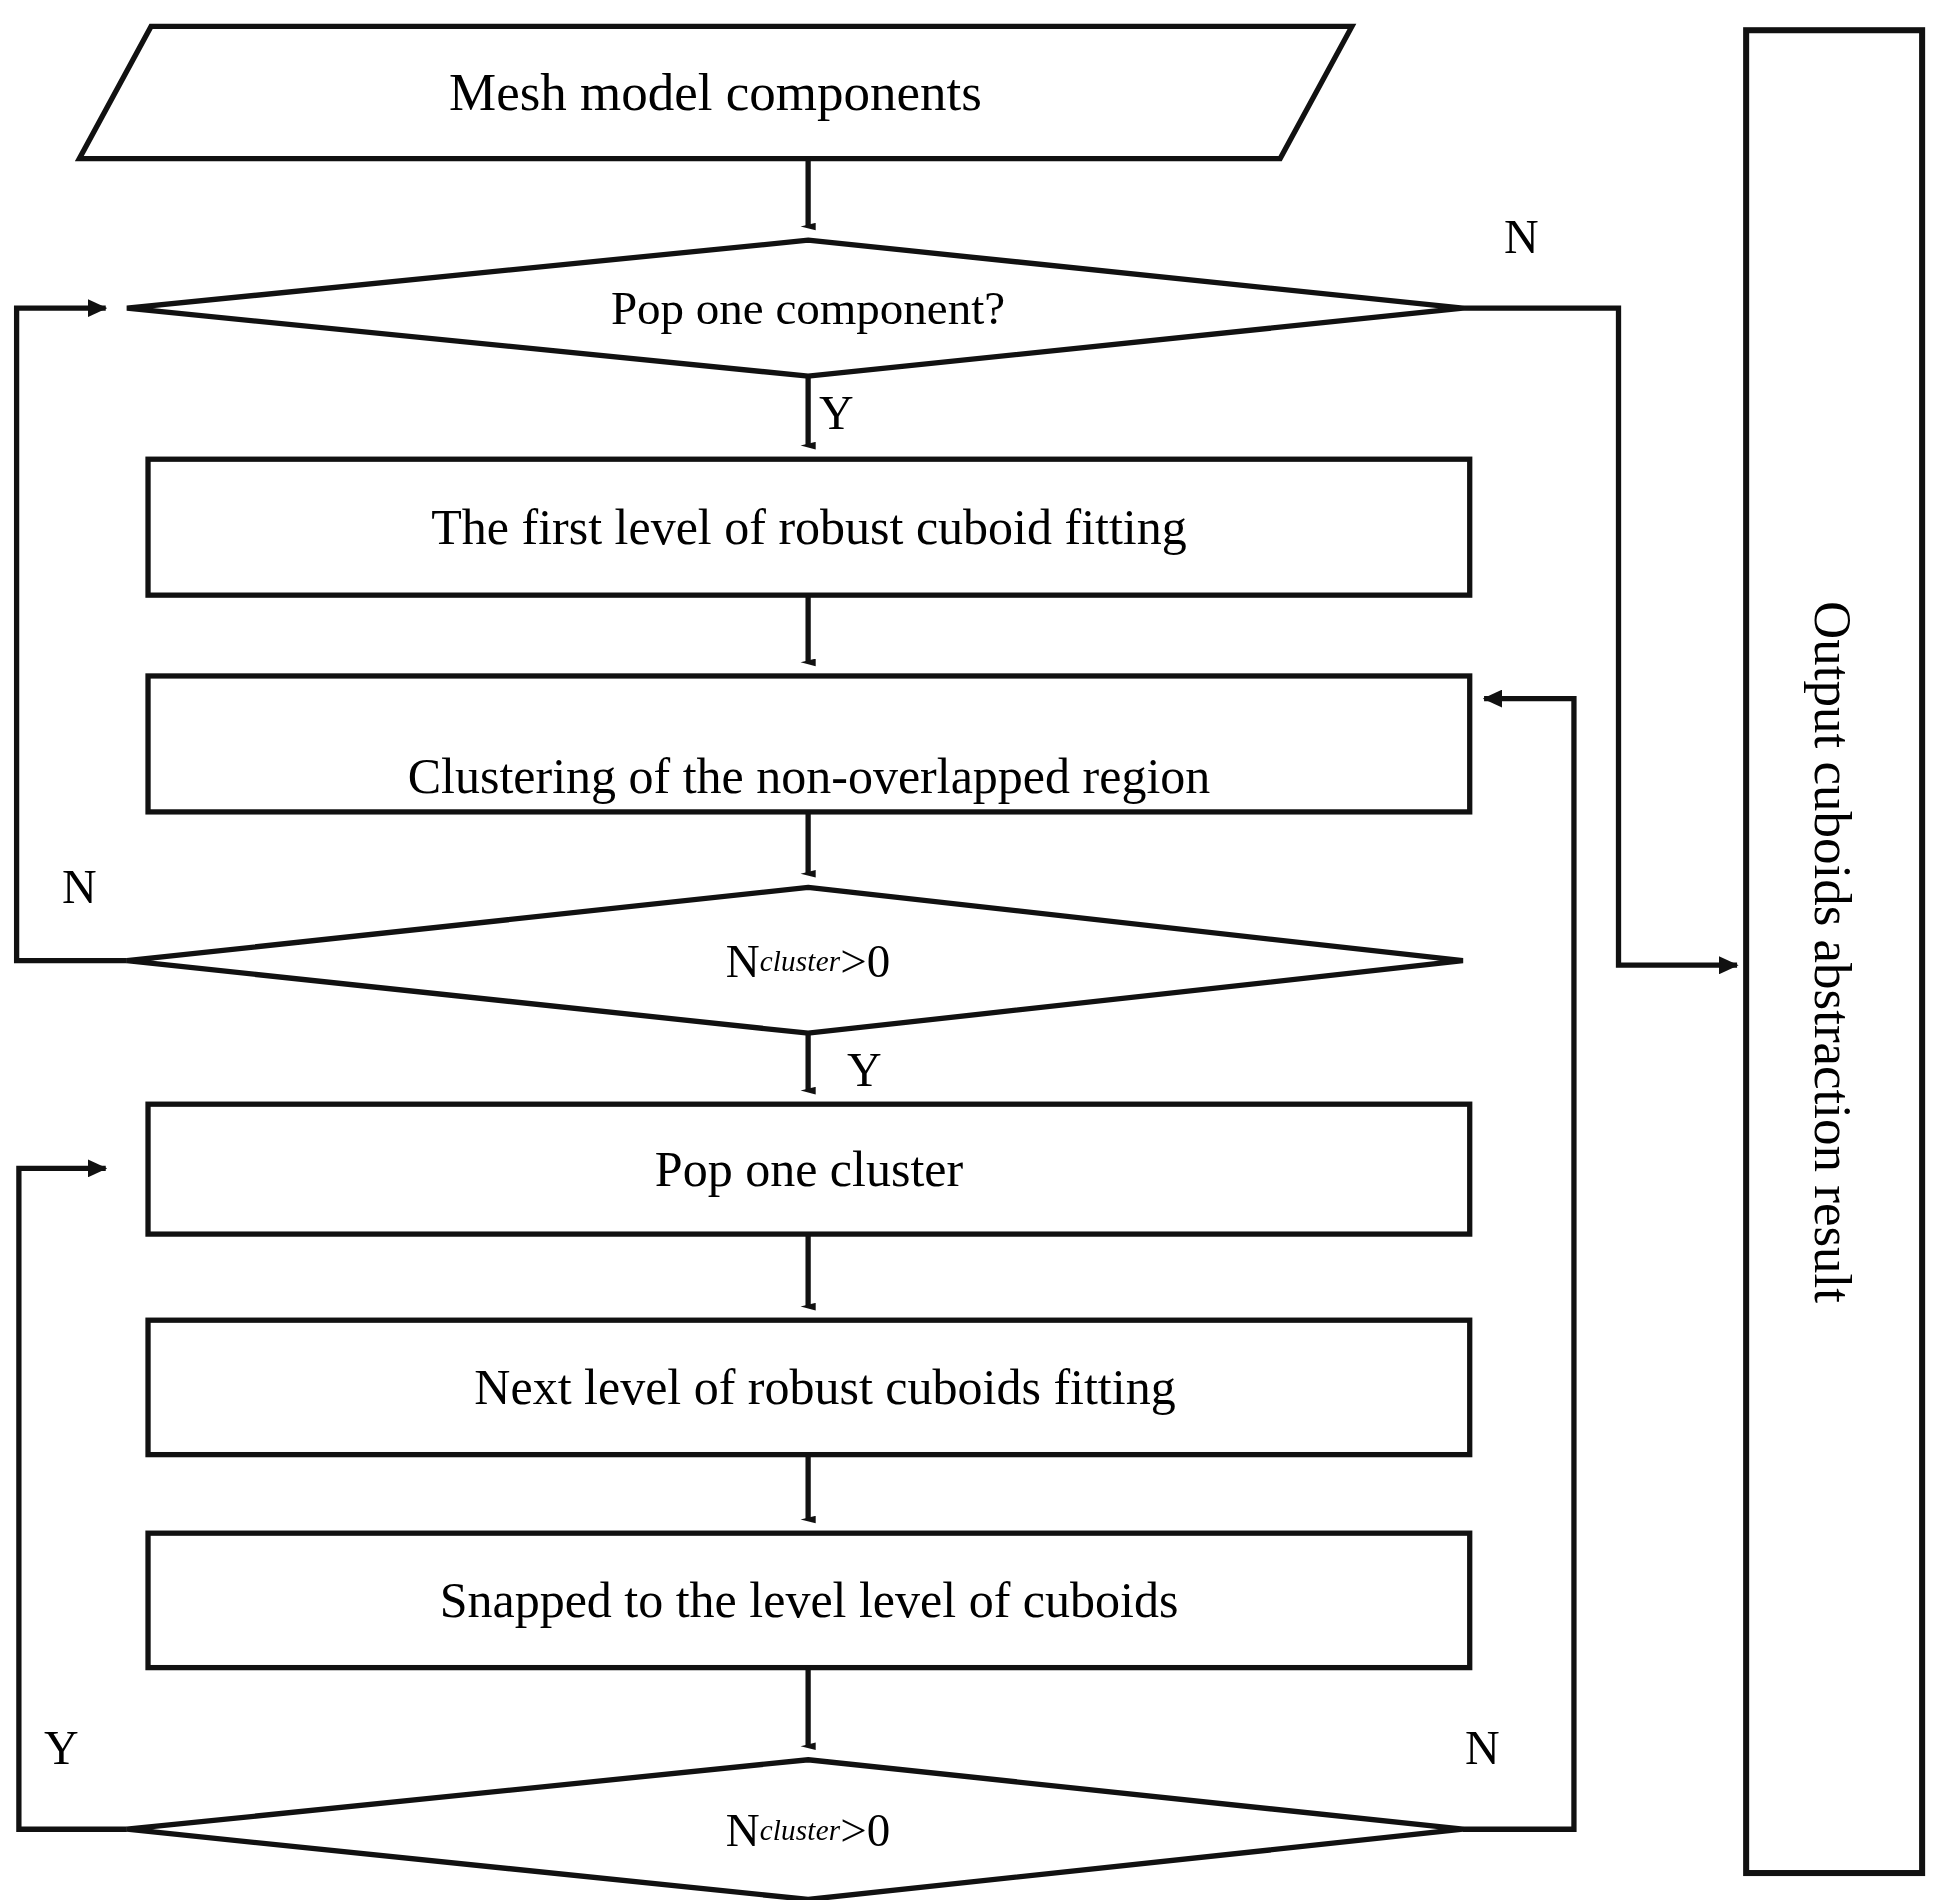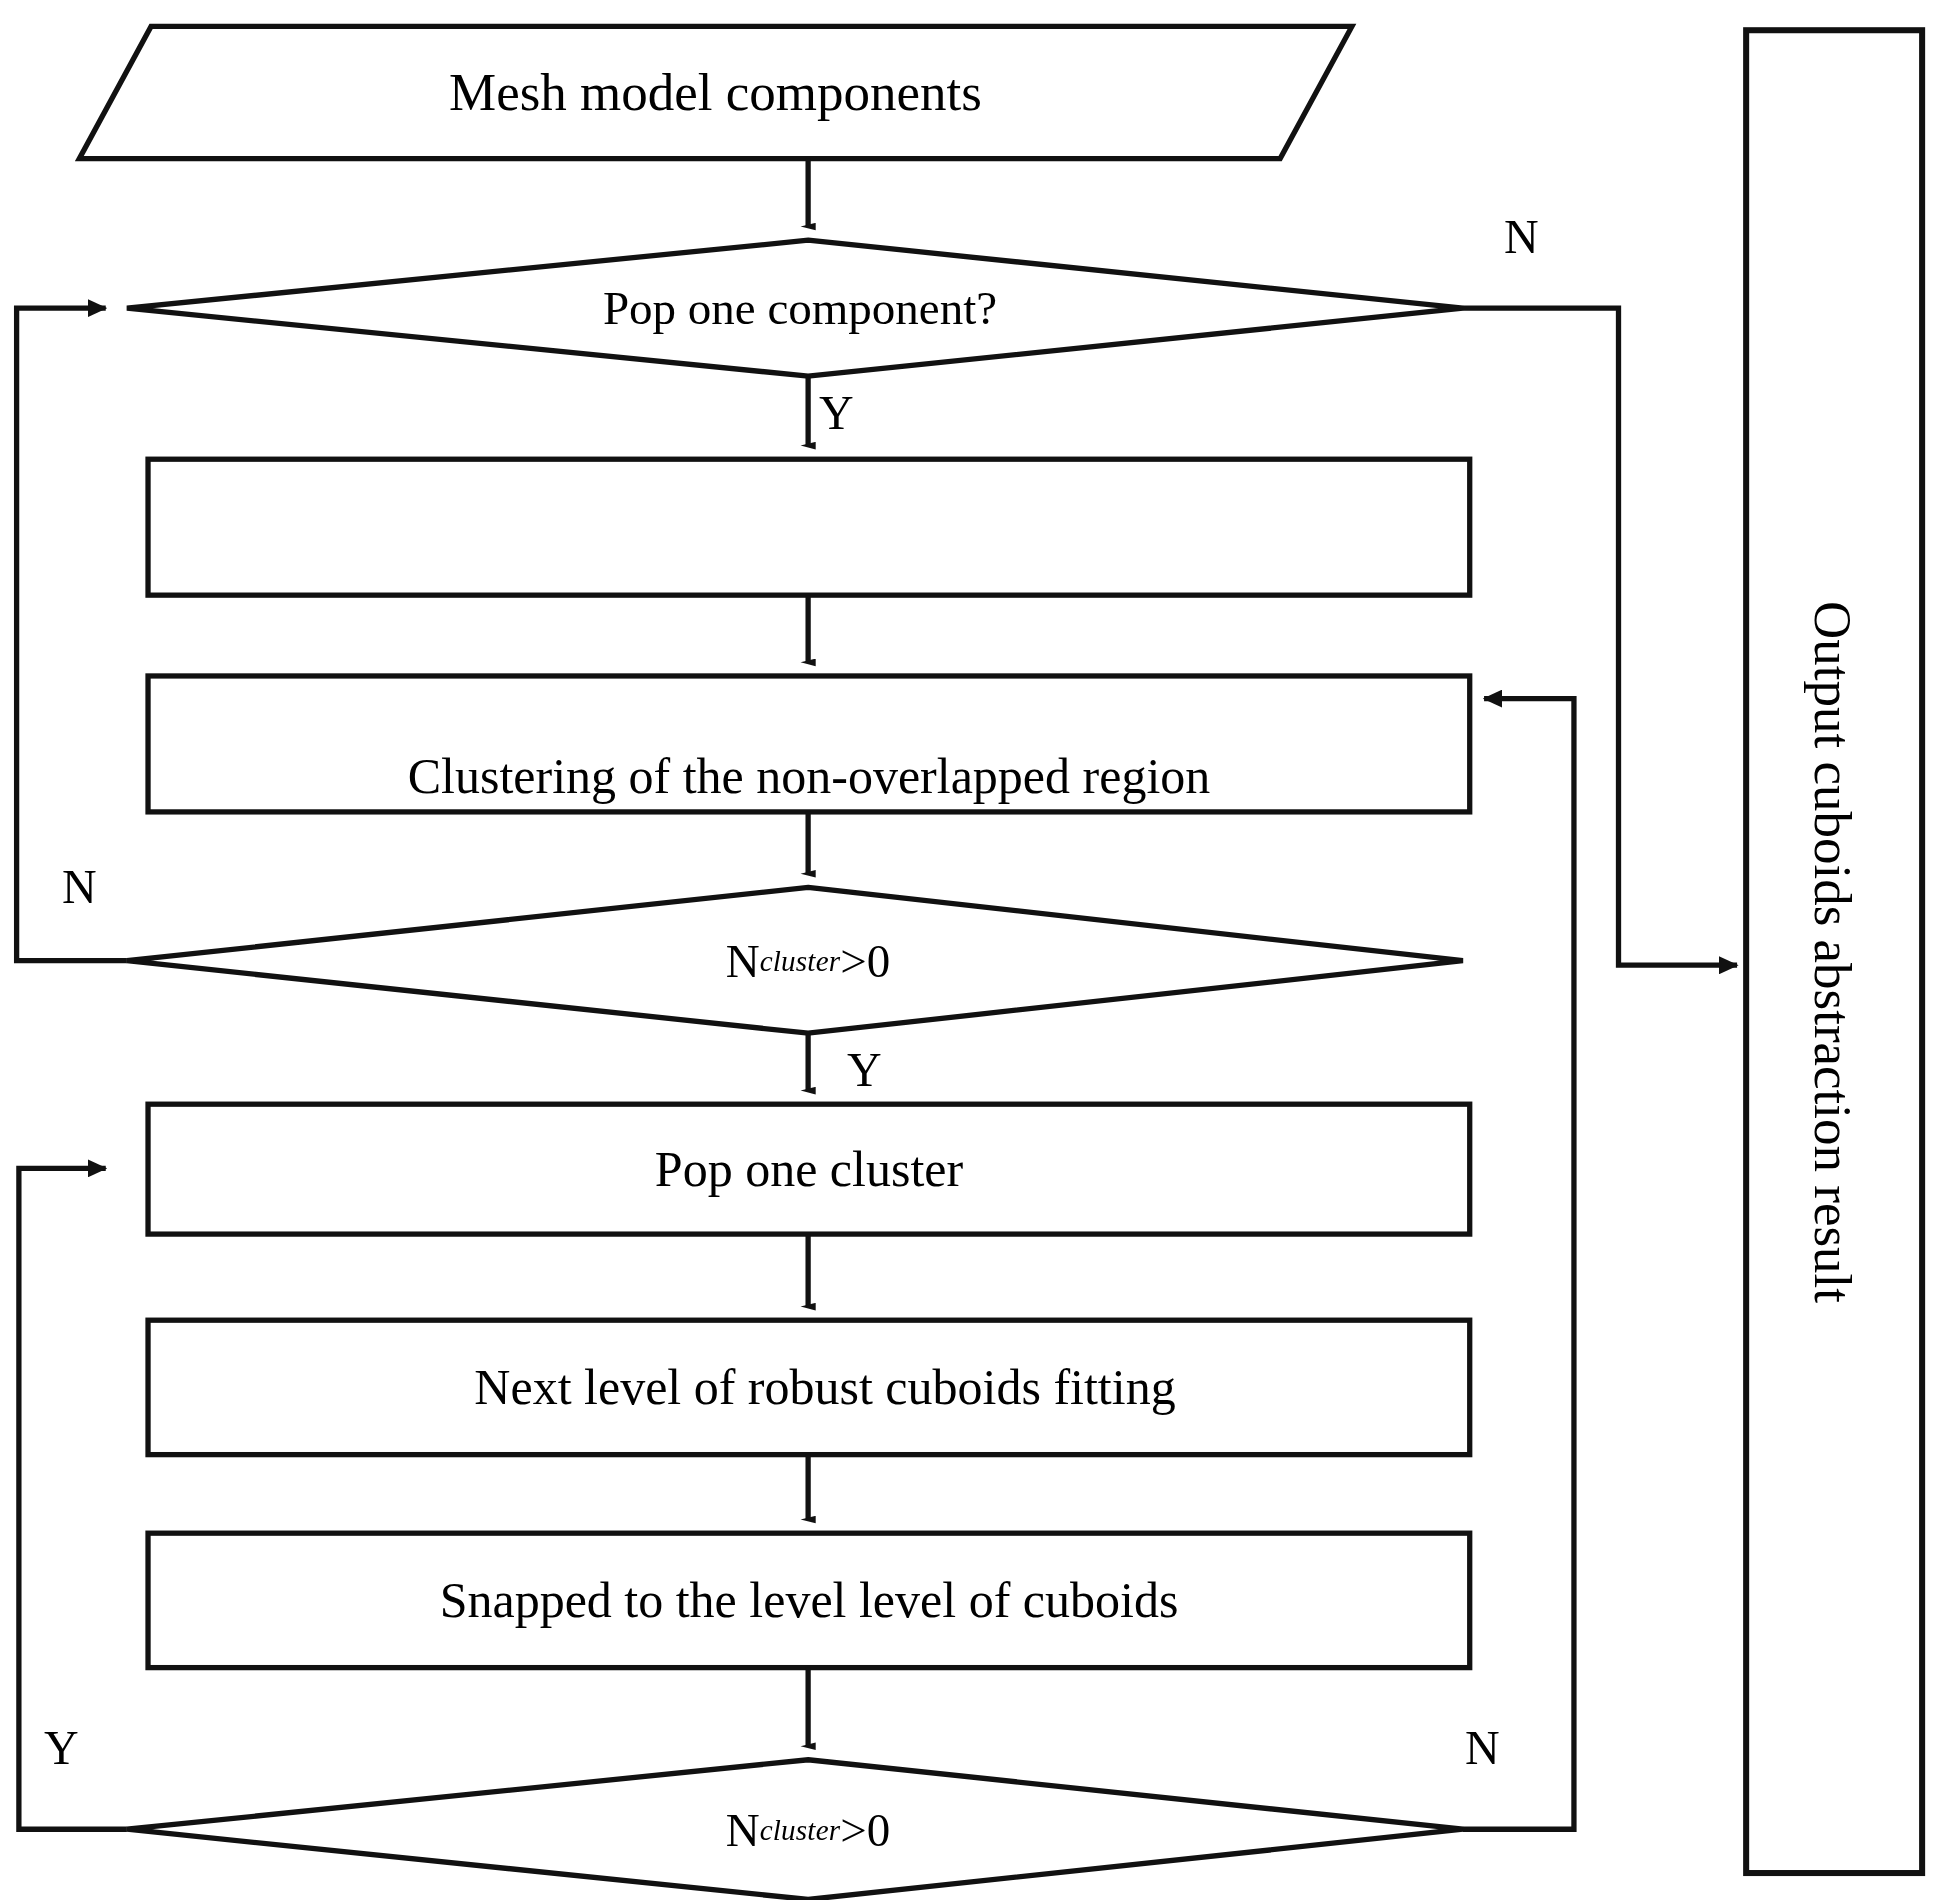--- a/index.html
+++ b/index.html
@@ -120,22 +120,23 @@
 
     <path d="M1937,408 L2143,408 L2143,1278 L2300,1278" fill="none" stroke="#111111" stroke-width="7" marker-end="url(#arrowHead)"></path>
 
     <path d="M1937,2422 L2084,2422 L2084,925 L1965,925" fill="none" stroke="#111111" stroke-width="7" marker-end="url(#arrowHead)"></path>
 
     <path d="M168,2422 L25,2422 L25,1547 L140,1547" fill="none" stroke="#111111" stroke-width="7" marker-end="url(#arrowHead)"></path>
   </svg>
 
   <div class="node-text io-label" style="left:79px; top:26.4px; width:1273px; height:132px;">Mesh model components</div>
 
-  <div class="node-text dec-label" style="left:294px; top:268px; width:1012px; height:80px;">Pop one component?</div>
+  <div class="node-text dec-label" style="left:302px; top:268px; width:1012px; height:80px;">Pop one component?</div>
 
+  <div class="node-text proc-label" style="left:148px; top:459px; width:1322px; height:136px;">The first level of robust cuboid fitting</div>
 
   <div class="node-text proc-label" style="left:148px; top:708px; width:1322px; height:136px;">Clustering of the non-overlapped region</div>
 
   <div class="node-text dec-label" style="left:302px; top:921px; width:1012px; height:80px;">
     <span>N</span>
       <span class="sub">cluster</span>
       <span>&gt;0</span>
   </div>
 
   <div class="node-text proc-label" style="left:148px; top:1104px; width:1322px; height:130px;">Pop one cluster</div>

